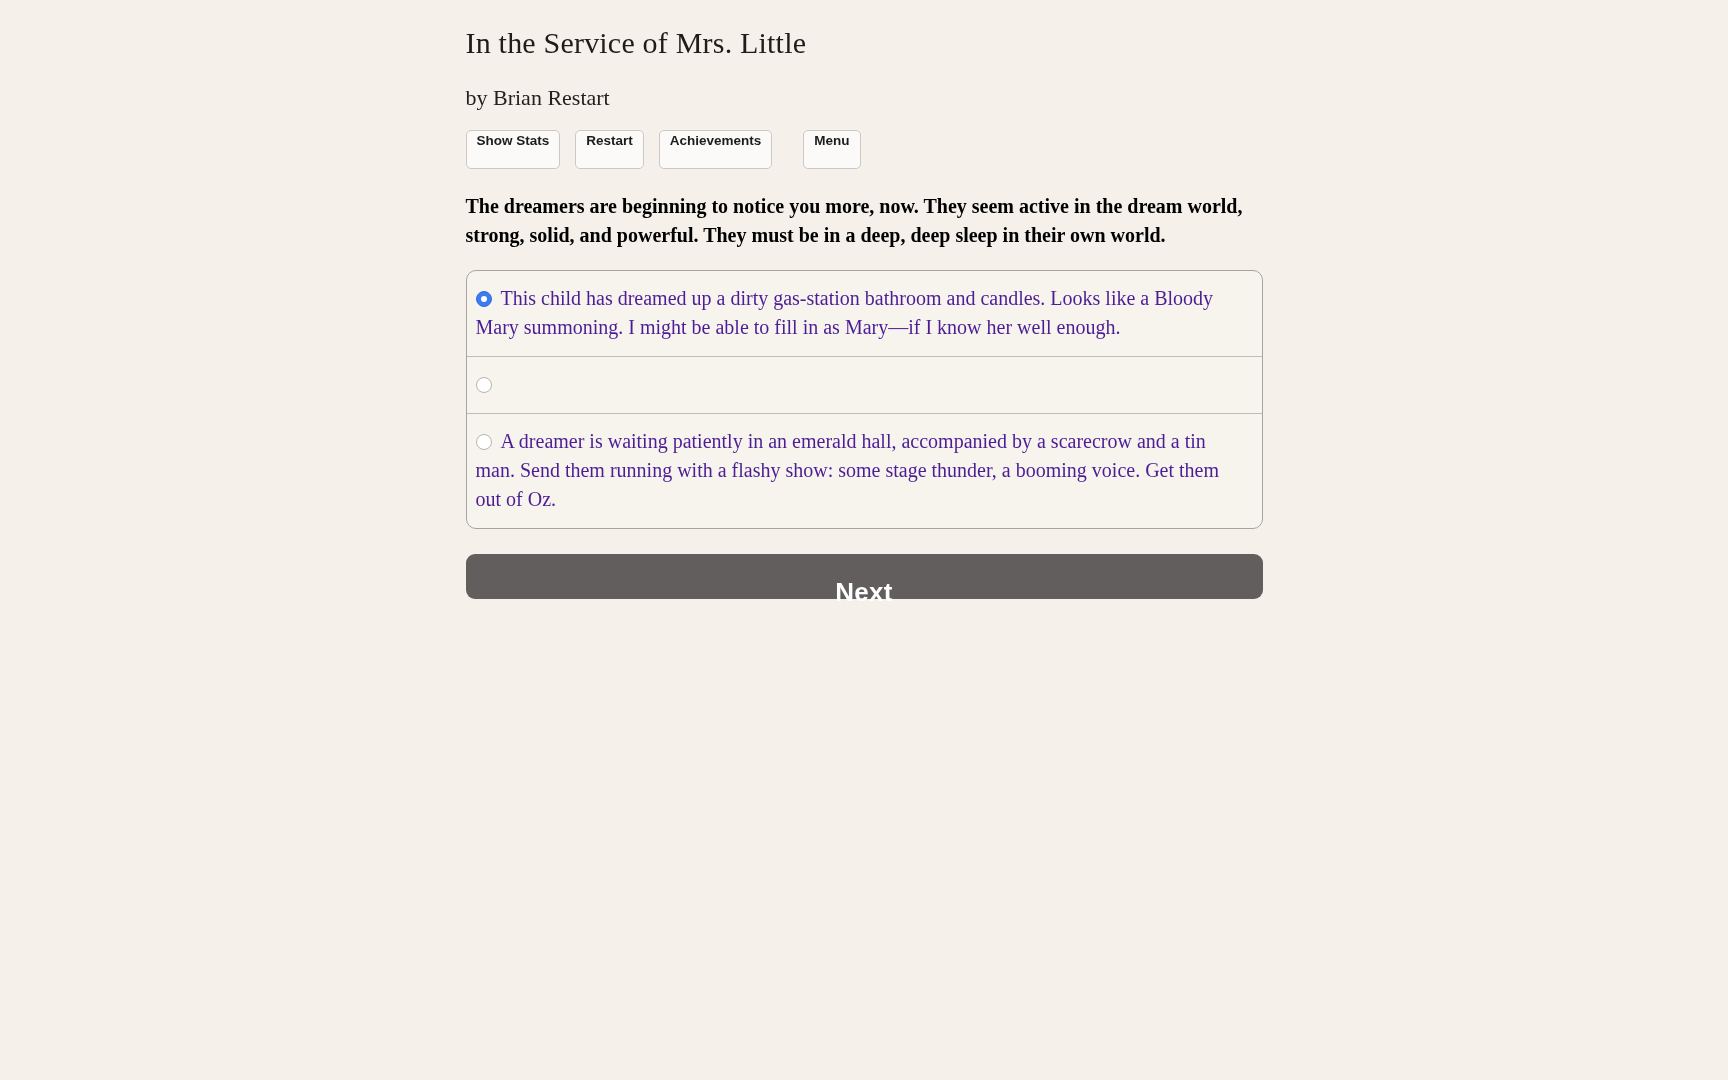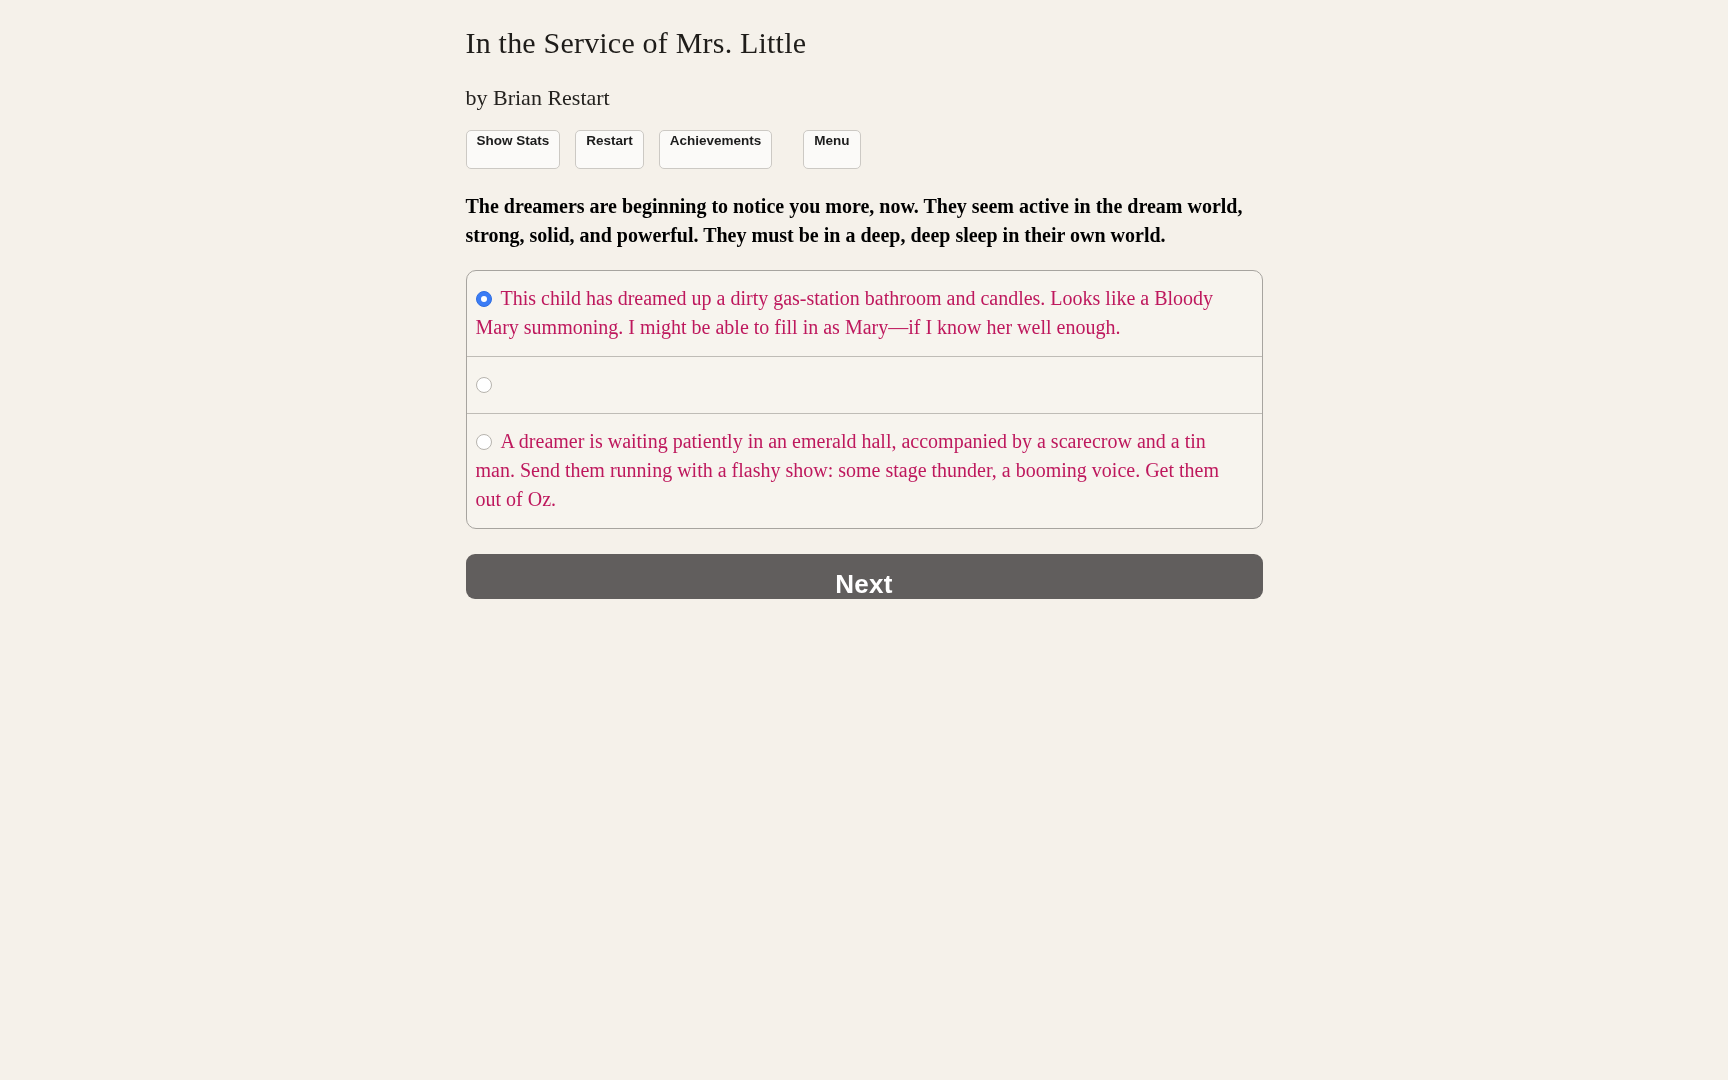--- a/index.html
+++ b/index.html
@@ -72,21 +72,21 @@
     overflow: hidden;
     margin: 0 0 25px 0;
   }
   .choice-row {
     display: block;
     padding: 13px 16px 14px 9px;
     font-size: 20px;
     line-height: 29px;
     border-top: 1px solid #bfbcb6;
     cursor: pointer;
-    color: #be185d;
+    color: #4c1d95;
   }
   .choice-row:first-child {
     border-top: none;
   }
   .radio {
     display: inline-block;
     width: 16px;
     height: 16px;
     border-radius: 50%;
     background: #ffffff;
@@ -118,21 +118,21 @@
     border: none;
     border-radius: 9px;
     color: #ffffff;
     font-family: "Liberation Sans", sans-serif;
     font-size: 26px;
     font-weight: 700;
     letter-spacing: 0.3px;
     cursor: pointer;
     text-align: center;
     line-height: 45px;
-    padding: 8px;
+    padding: 16px;
   }
 </style>
 </head>
 <body>
 
 <div class="stage">
   <div class="column">
 
     <h1 class="game-title">In the Service of Mrs. Little</h1>
     <div class="byline">by Brian Restart</div>

